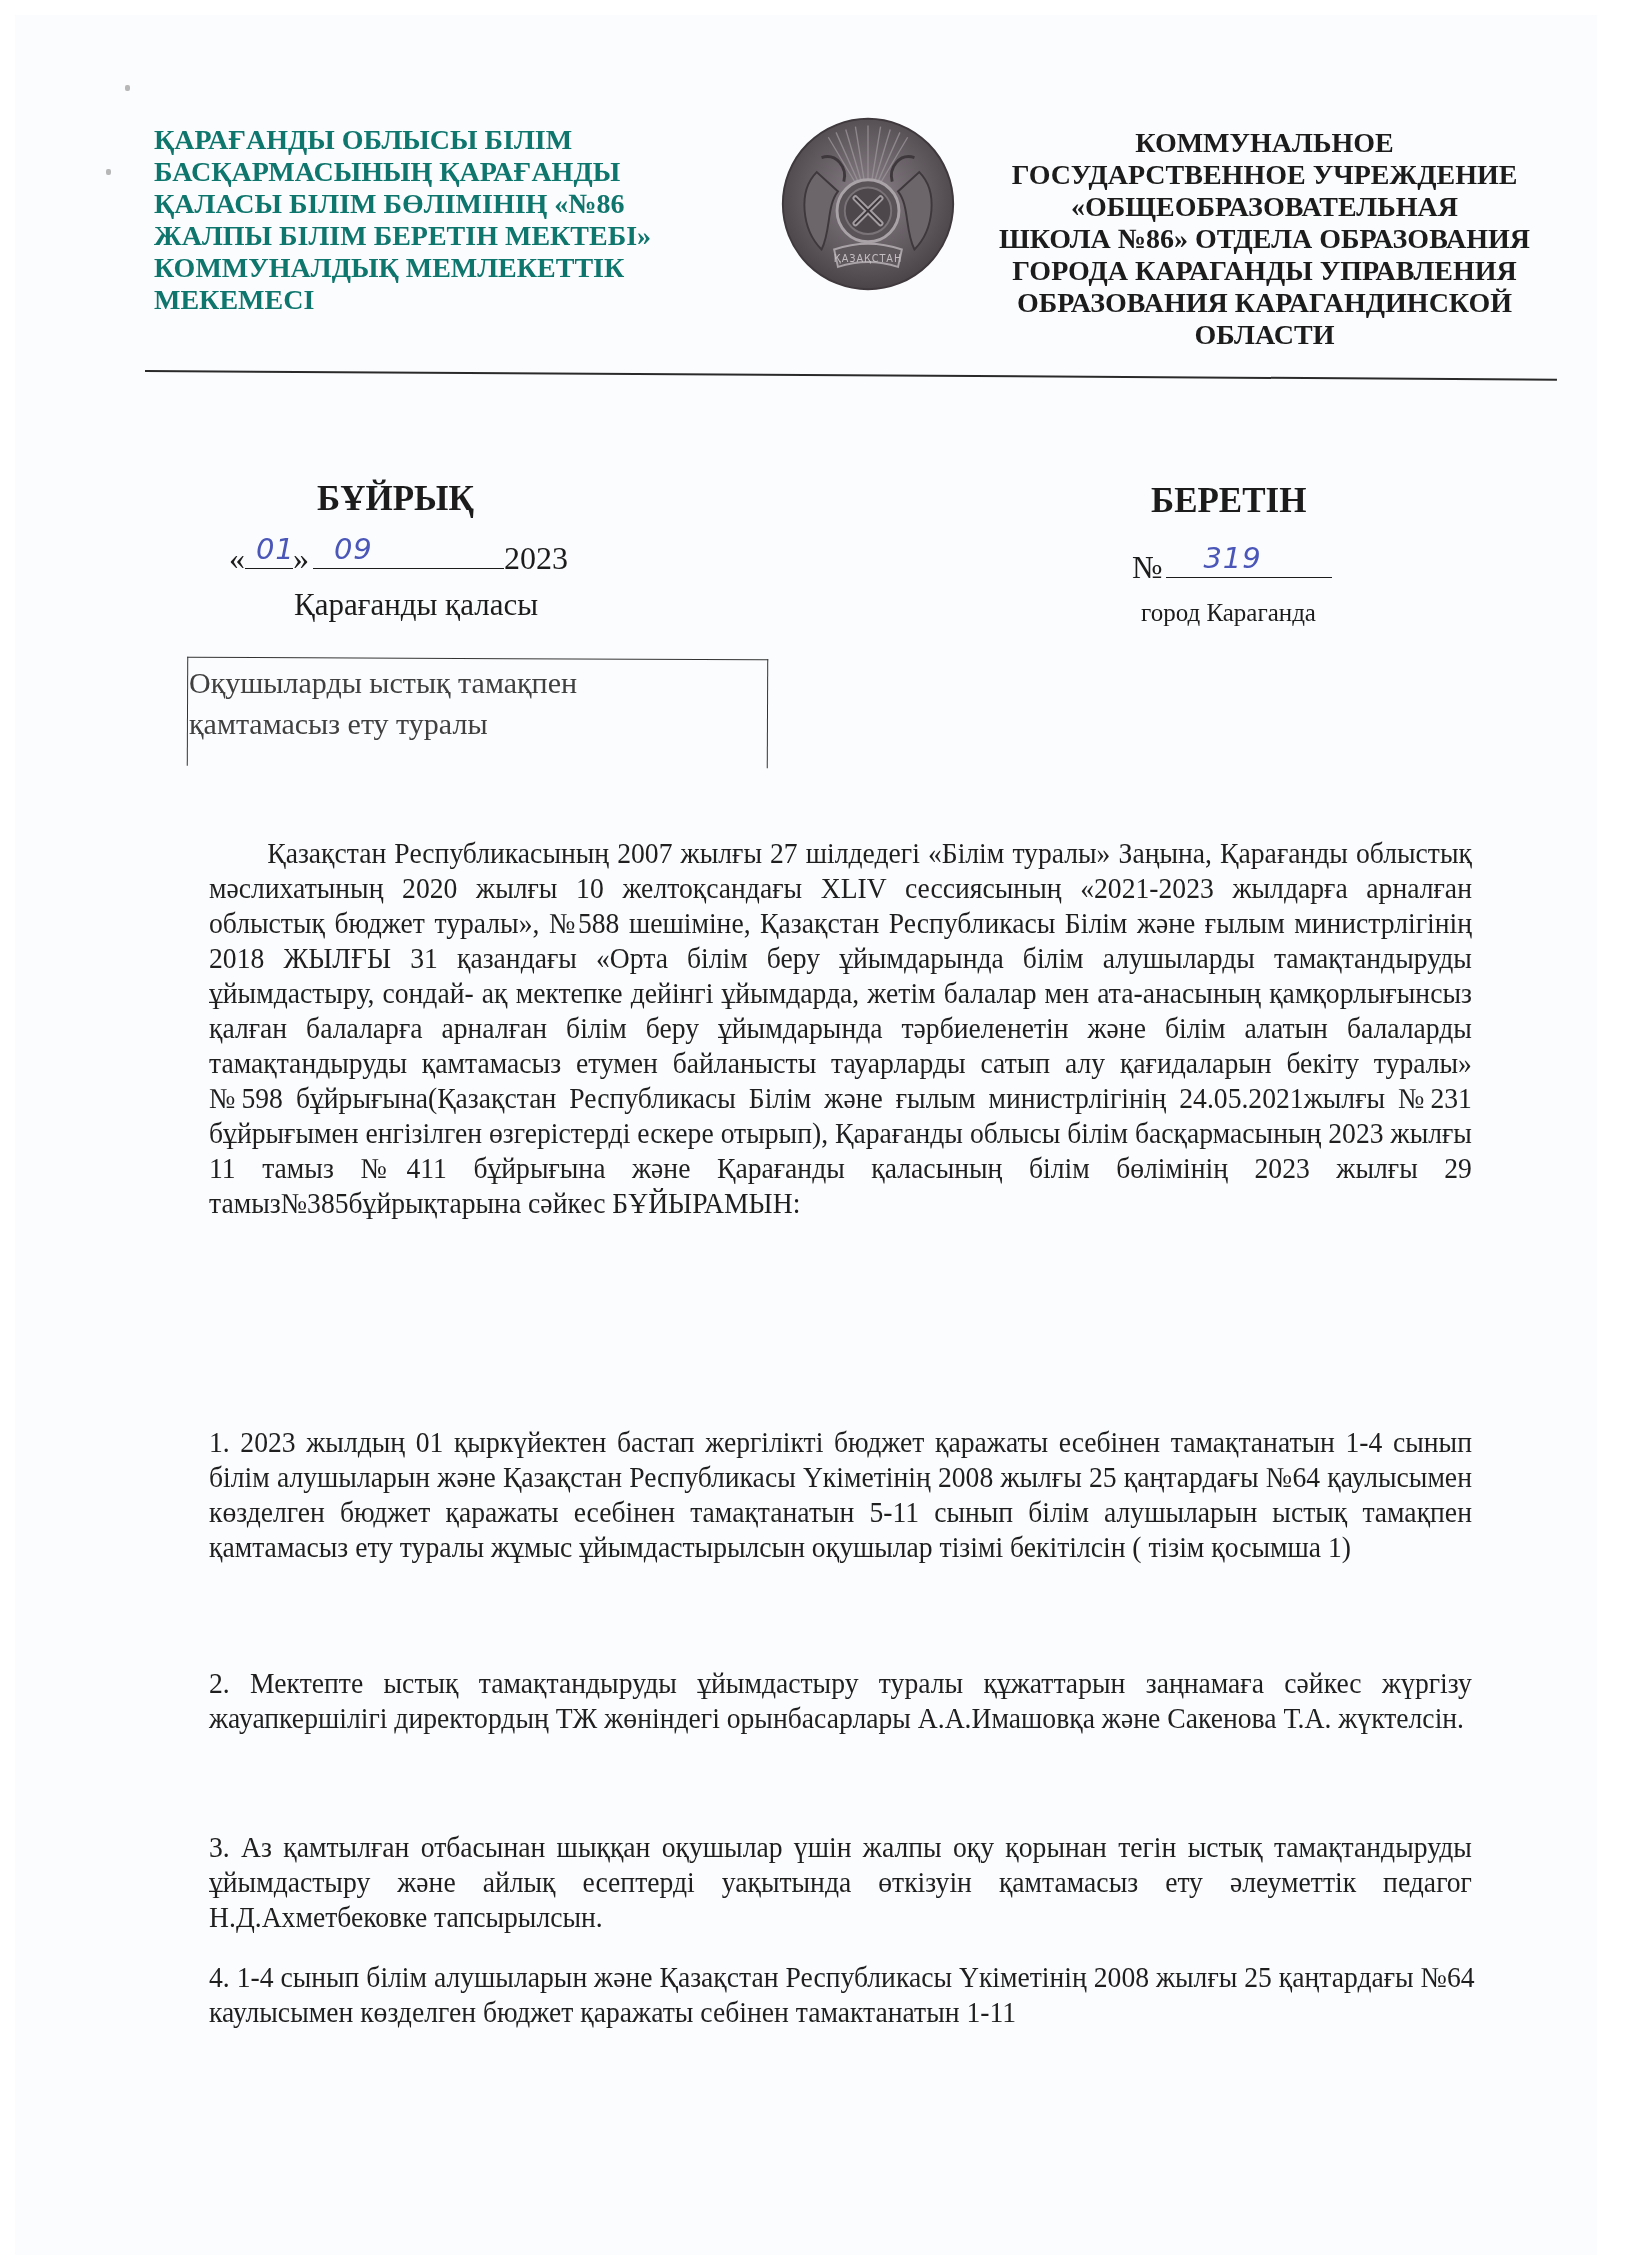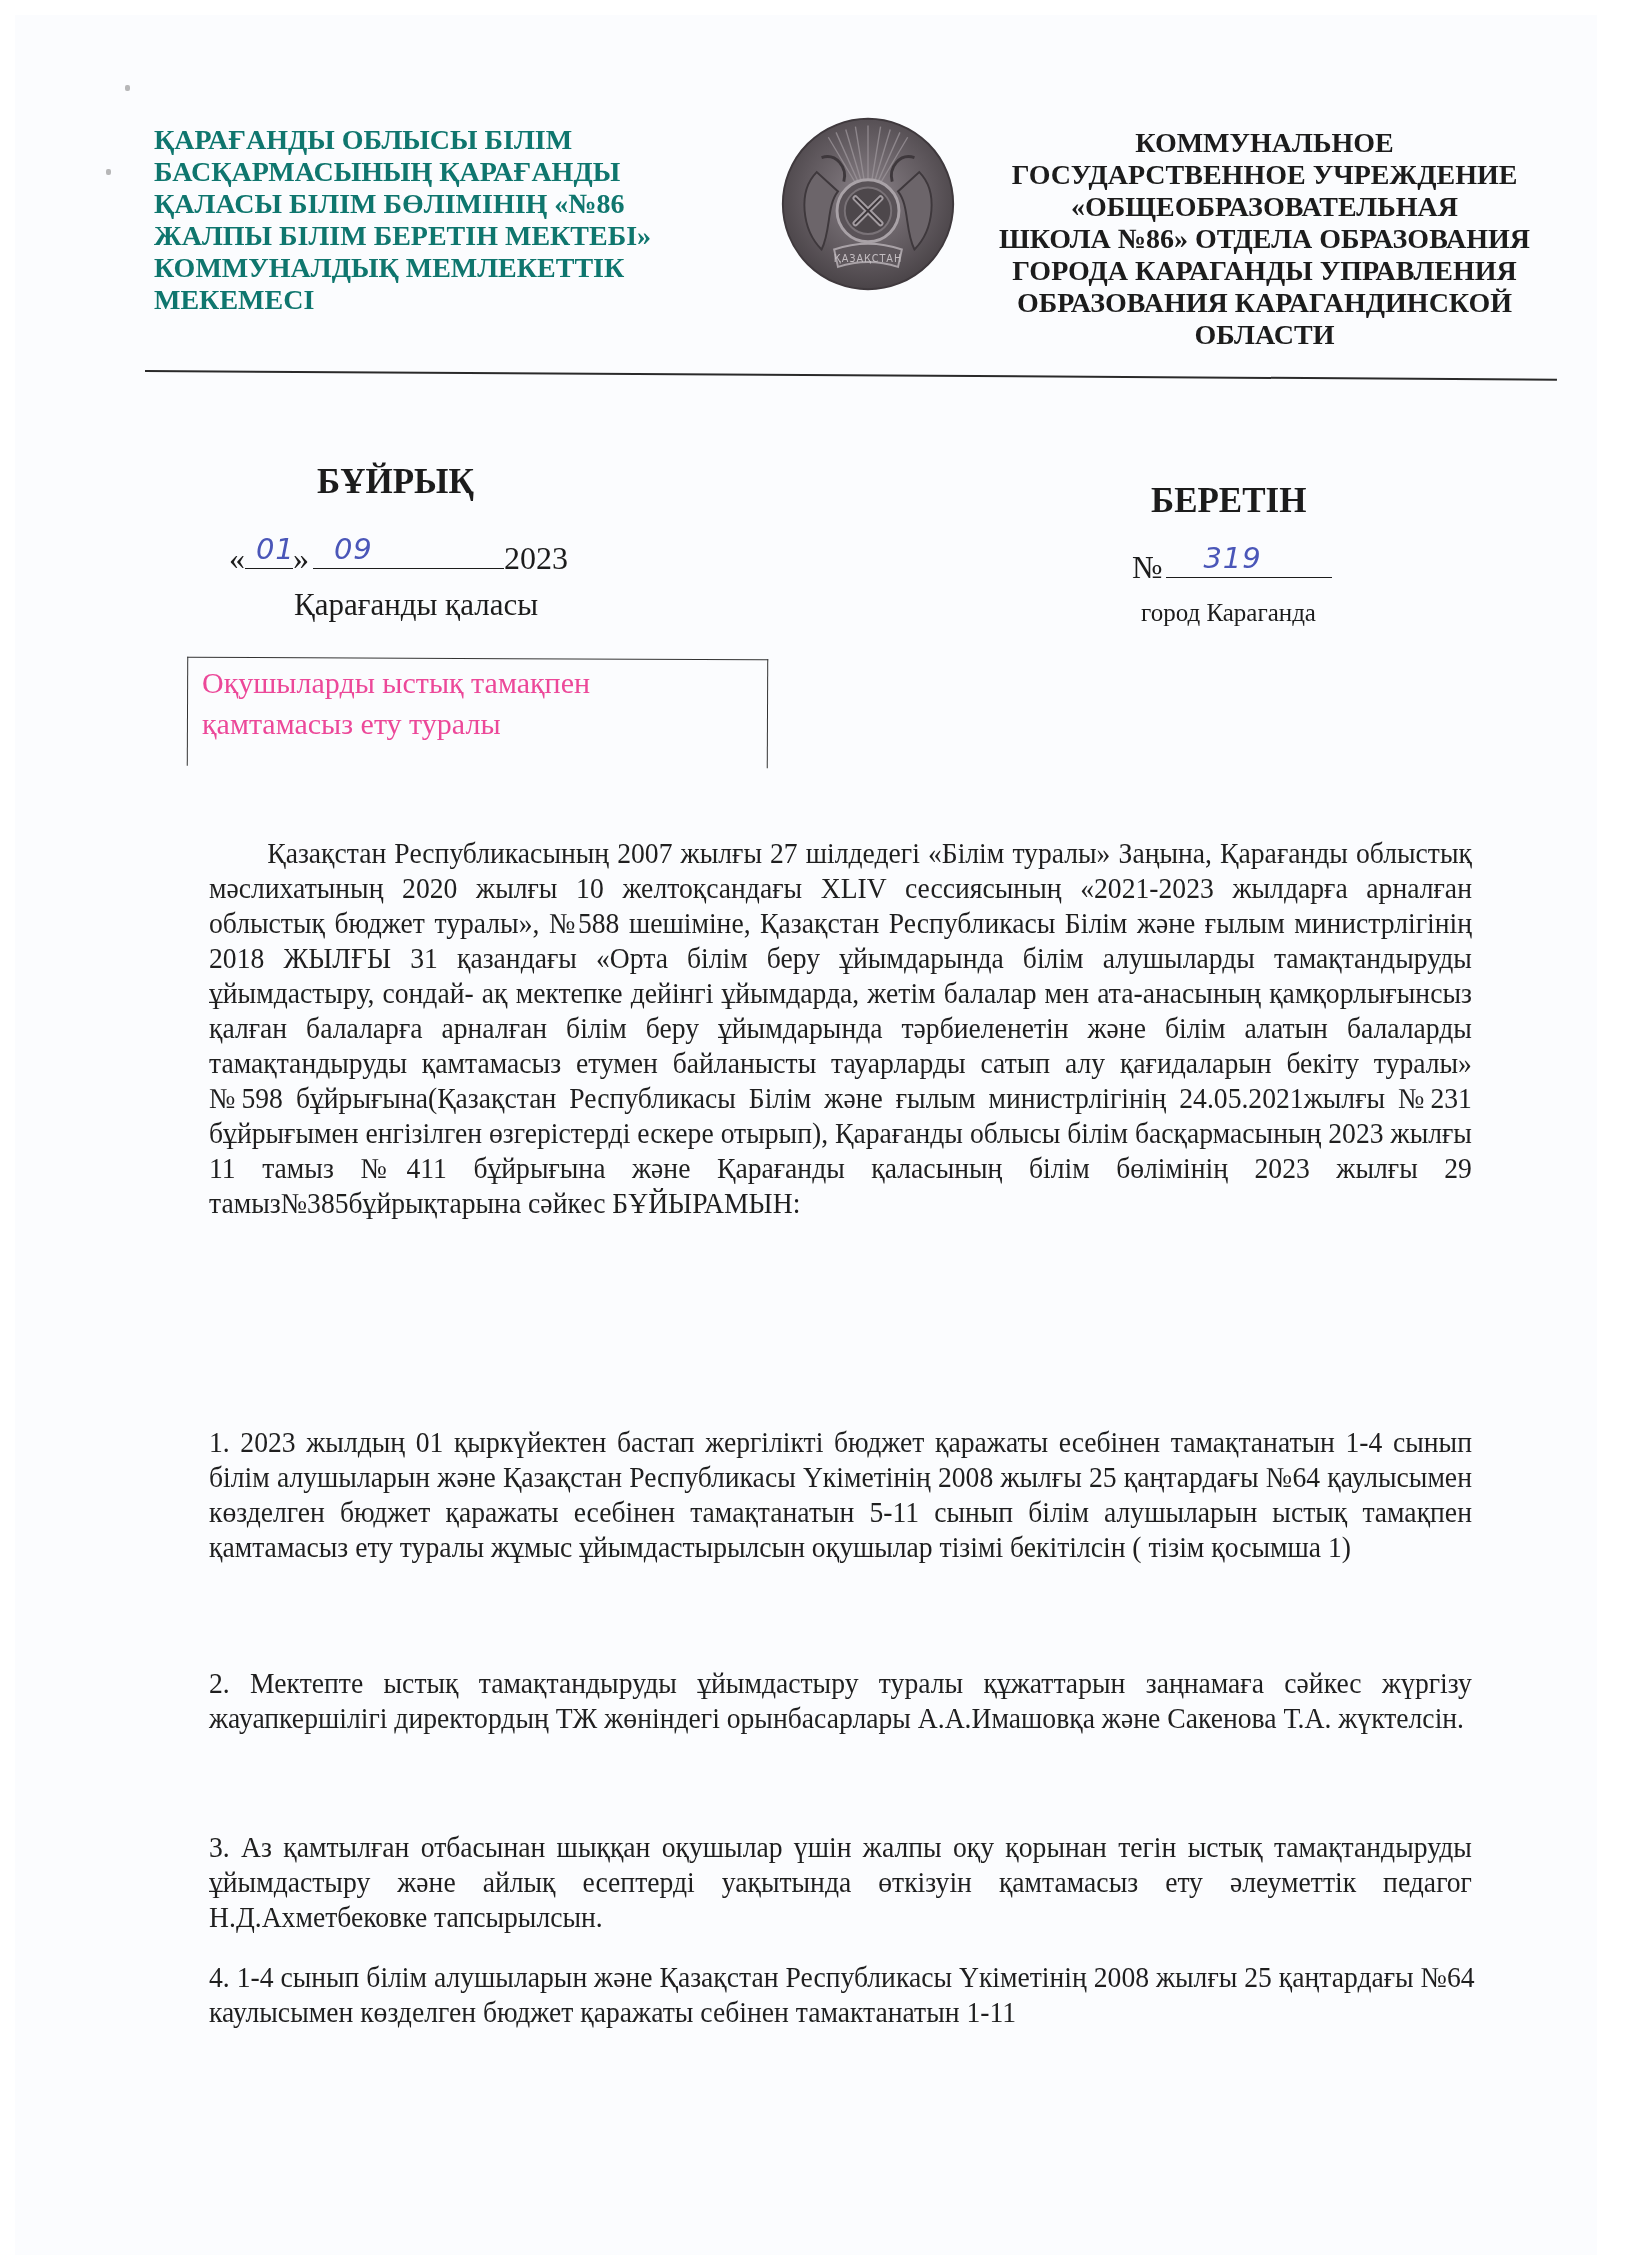--- a/index.html
+++ b/index.html
@@ -68,21 +68,21 @@
       top: 370px;
       width: 1412px;
       height: 1.9px;
       background: #2a2a2a;
       transform: rotate(0.35deg);
       transform-origin: left center;
     }
     .title-kz {
       position: absolute;
       left: 317px;
-      top: 462px;
+      top: 479px;
       font-weight: bold;
       font-size: 35px;
       color: #1c1c1c;
     }
     .title-ru {
       position: absolute;
       left: 1151px;
       top: 481px;
       font-weight: bold;
       font-size: 35px;
@@ -149,25 +149,25 @@
       top: 658px;
       width: 579px;
       height: 108px;
       border-top: 1.9px solid #333;
       border-left: 1.9px solid #333;
       border-right: 1.9px solid #333;
       transform: rotate(0.25deg);
     }
     .subject-text {
       position: absolute;
-      left: 202px;
+      left: 189px;
       top: 662px;
       font-size: 30px;
       line-height: 41px;
-      color: #ec4899;
+      color: #404040;
       white-space: pre-line;
     }
     .body-text {
       position: absolute;
       left: 209px;
       width: 1267px;
       font-family: "Liberation Serif", "DejaVu Serif", serif;
       font-size: 28.5px;
       line-height: 35px;
       color: #1f1f1f;

